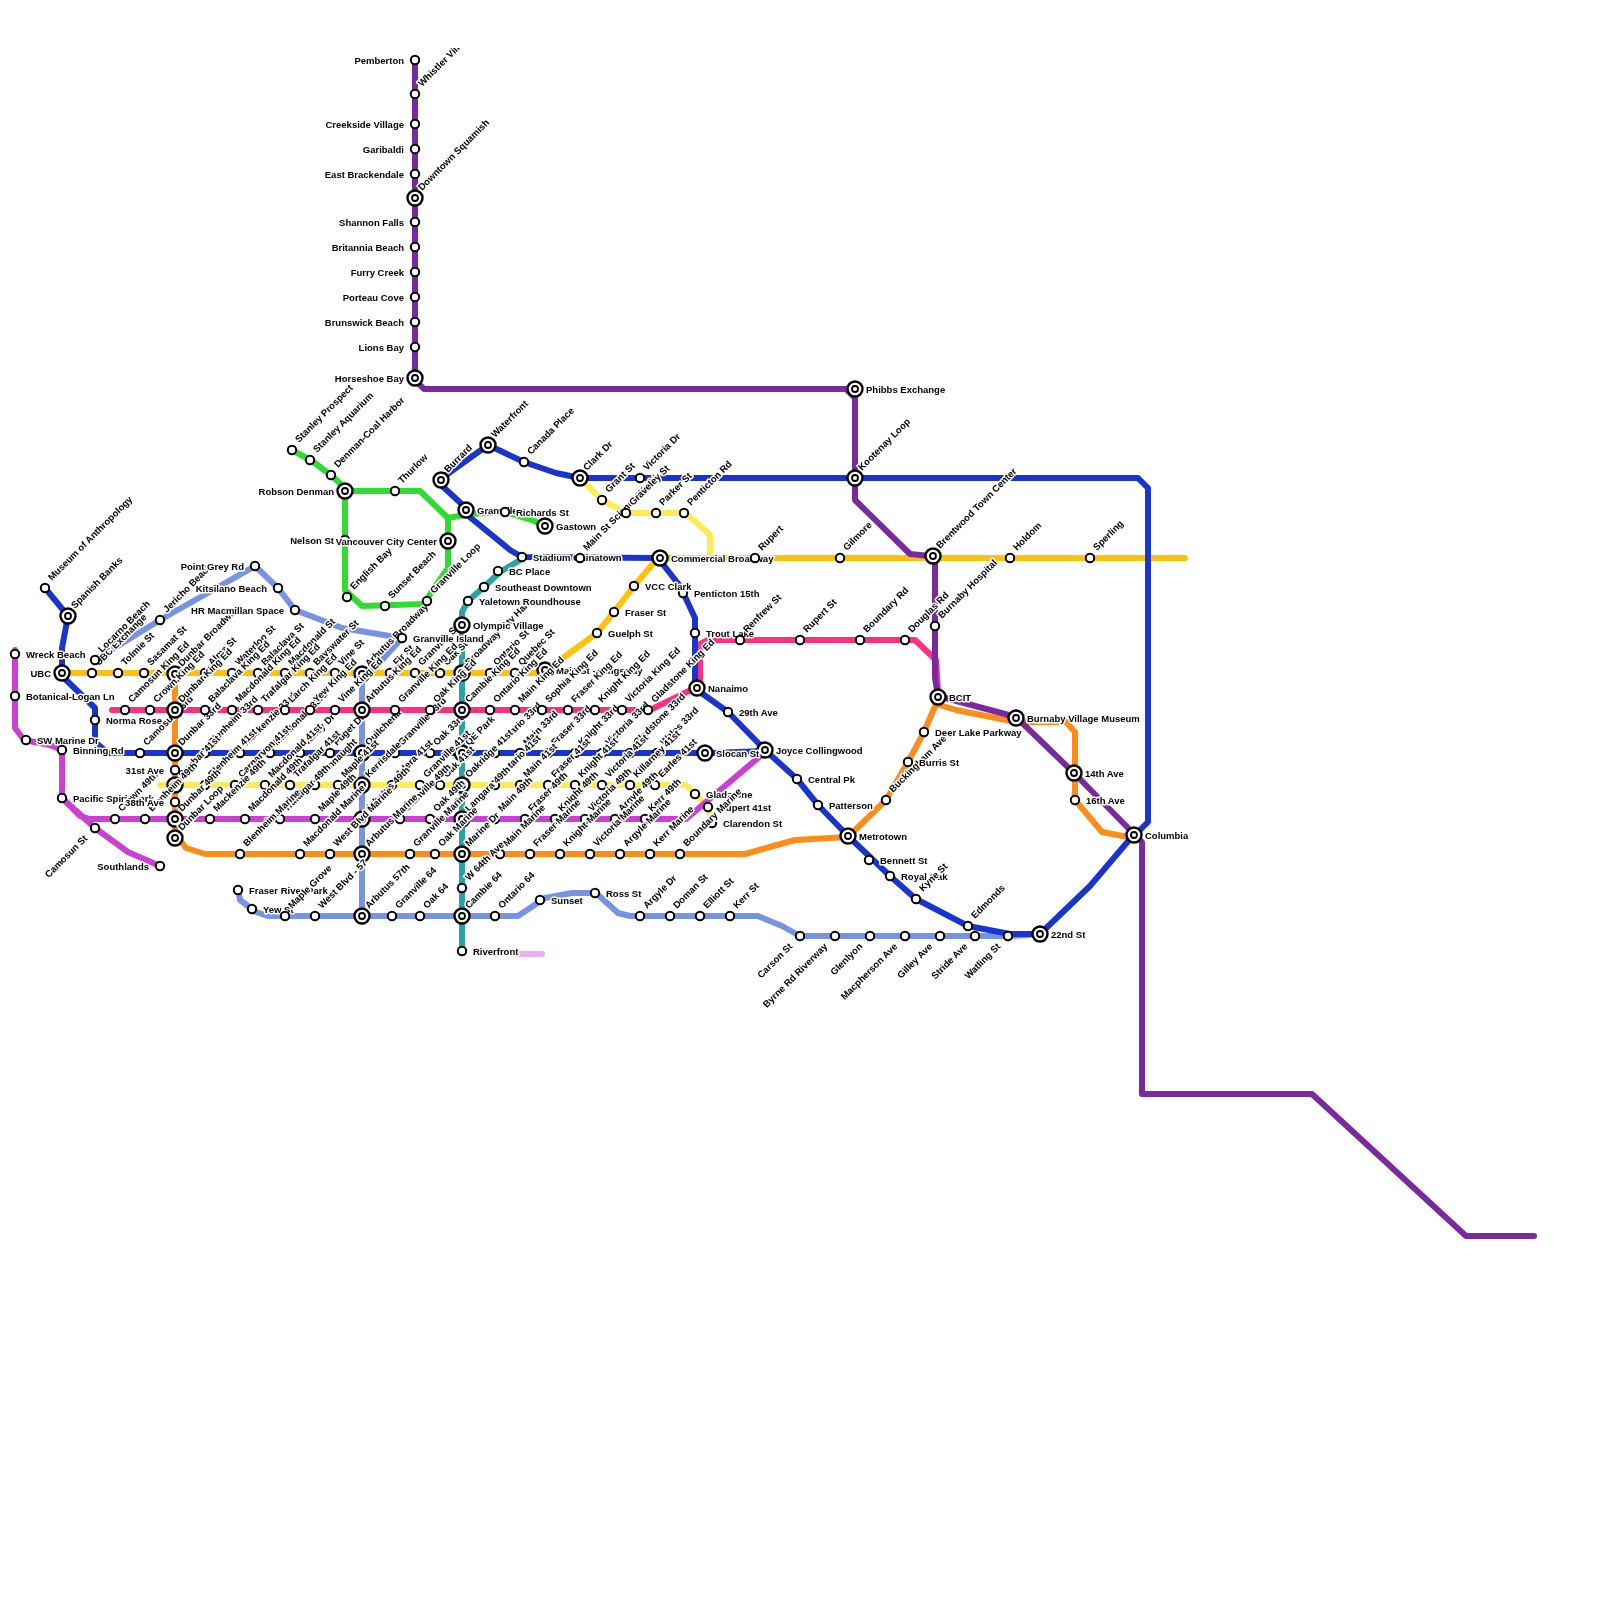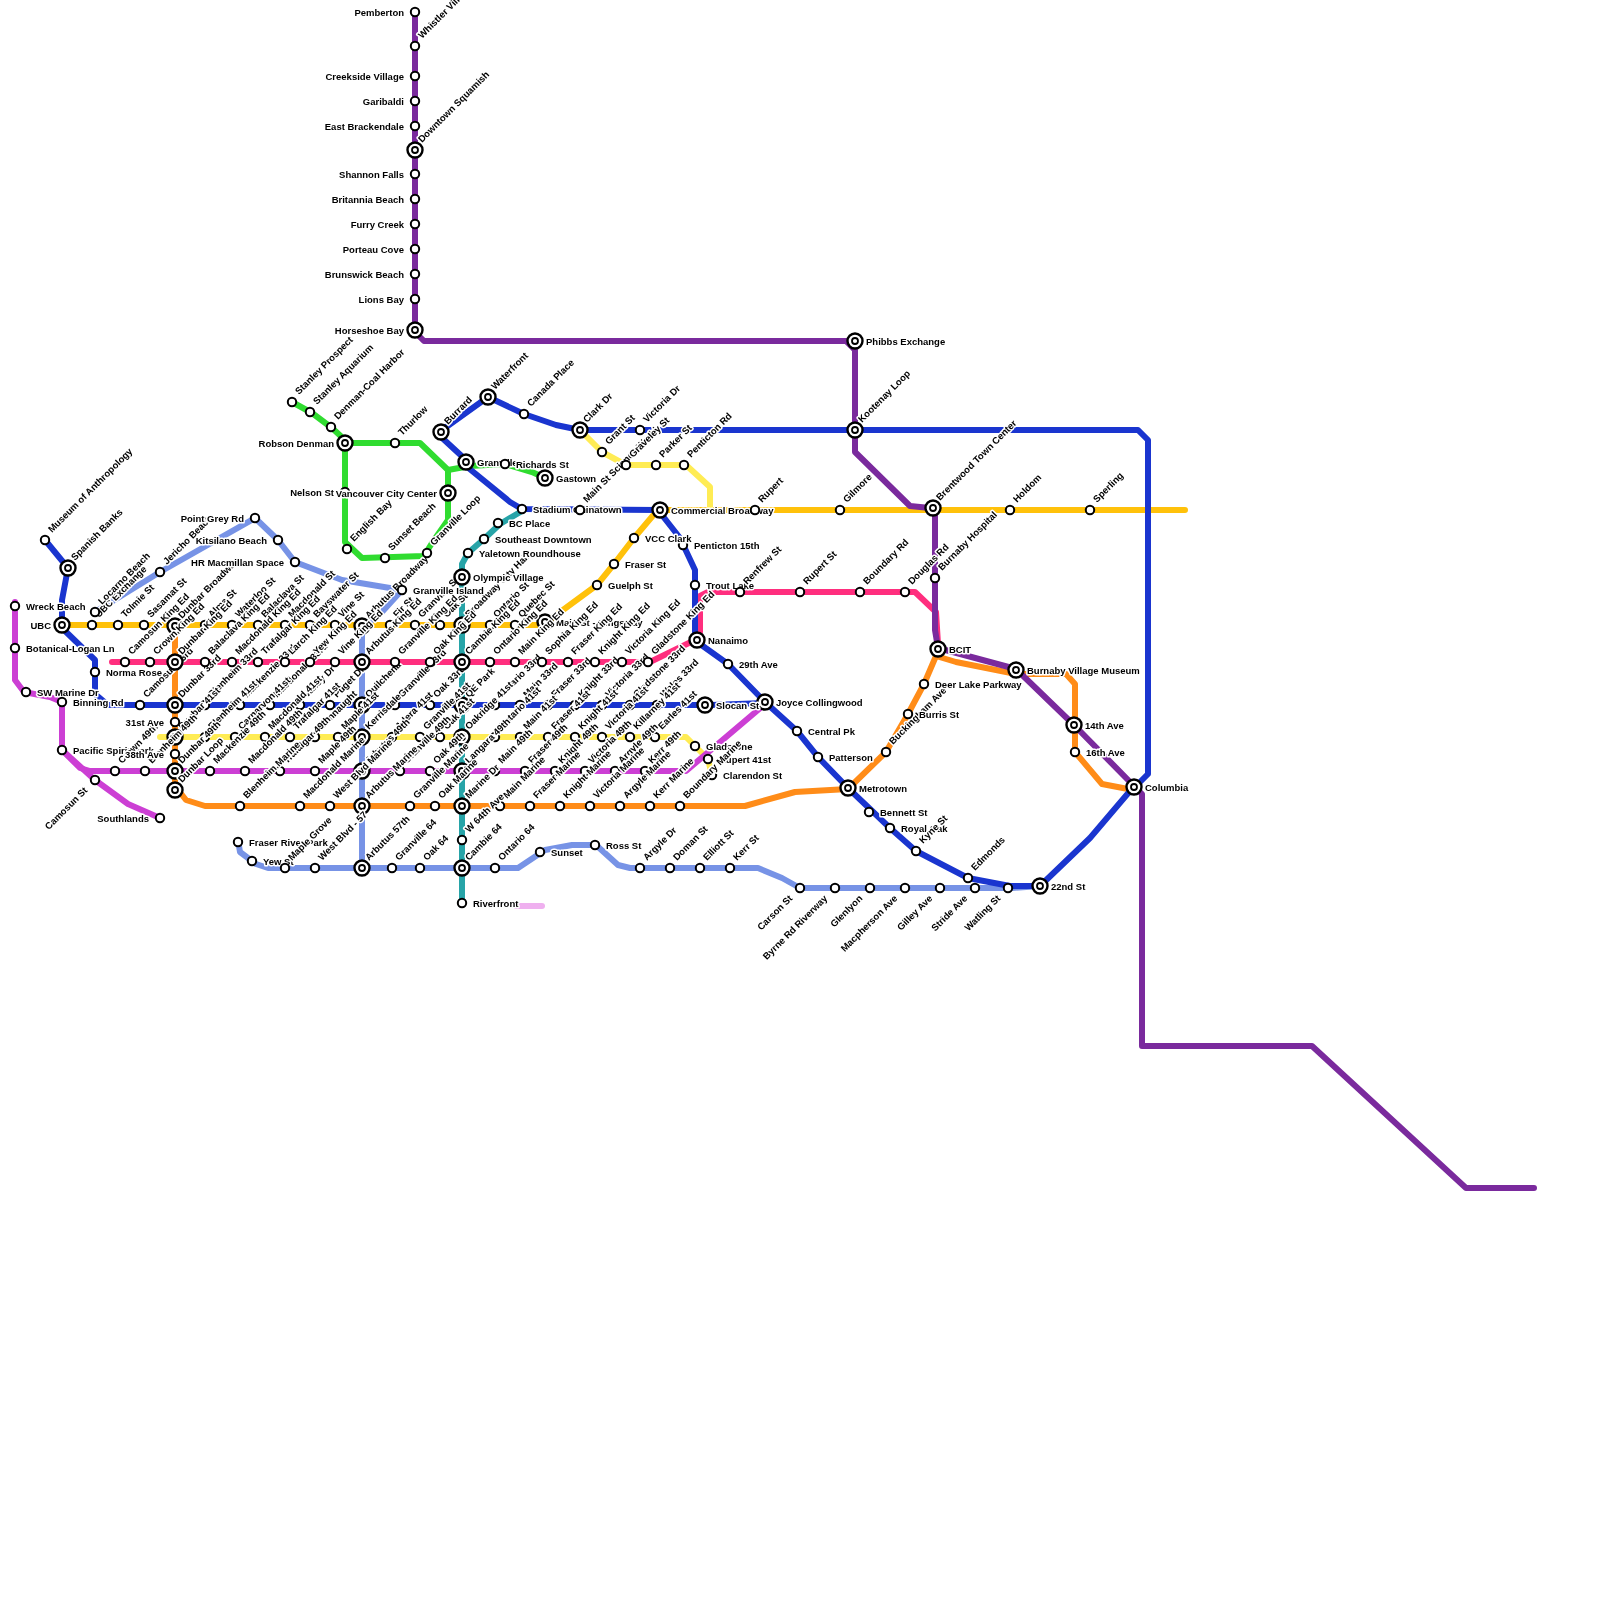--- a/index.html
+++ b/index.html
@@ -1,17 +1,17 @@
 <!DOCTYPE html>
 <html><head>
 <meta charset="utf-8">
 <style>
   html,body{margin:0;padding:0;background:#ffffff;}
   body{width:1600px;height:1600px;overflow:hidden;font-family:"Liberation Sans",sans-serif;}
-  #map-stage{width:1600px;height:1336px;position:relative;}
+  #map-stage{width:1600px;height:1336px;position:relative;margin-top:48px;}
   svg{display:block;}
   .stn-label{
     font-family:"Liberation Sans","DejaVu Sans",sans-serif;
     font-size:9.5px;
     font-weight:bold;
     fill:#000;
     paint-order:stroke;
     stroke:#ffffff;
     stroke-width:3px;
     stroke-linejoin:round;

